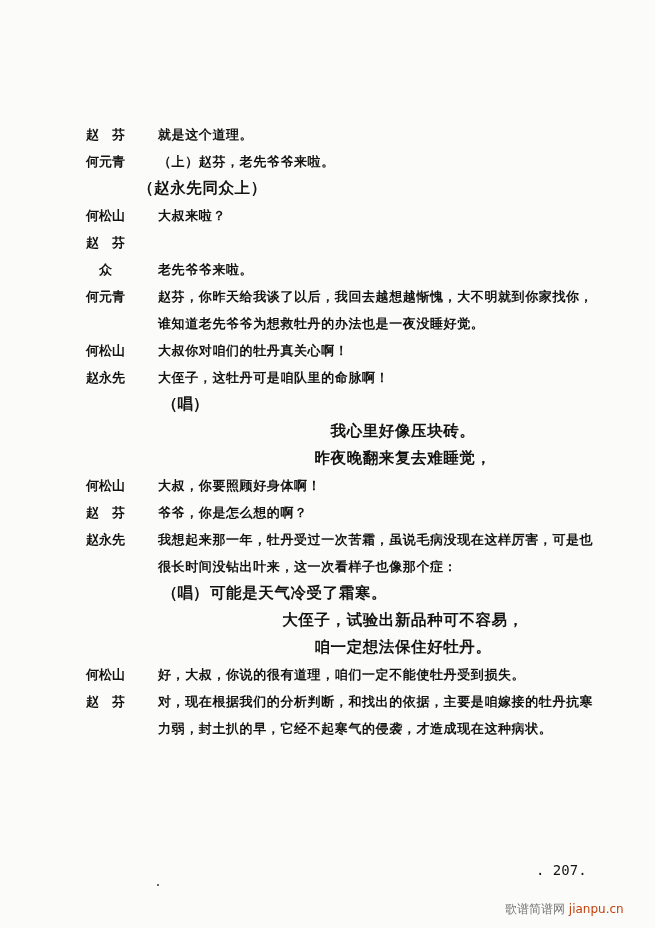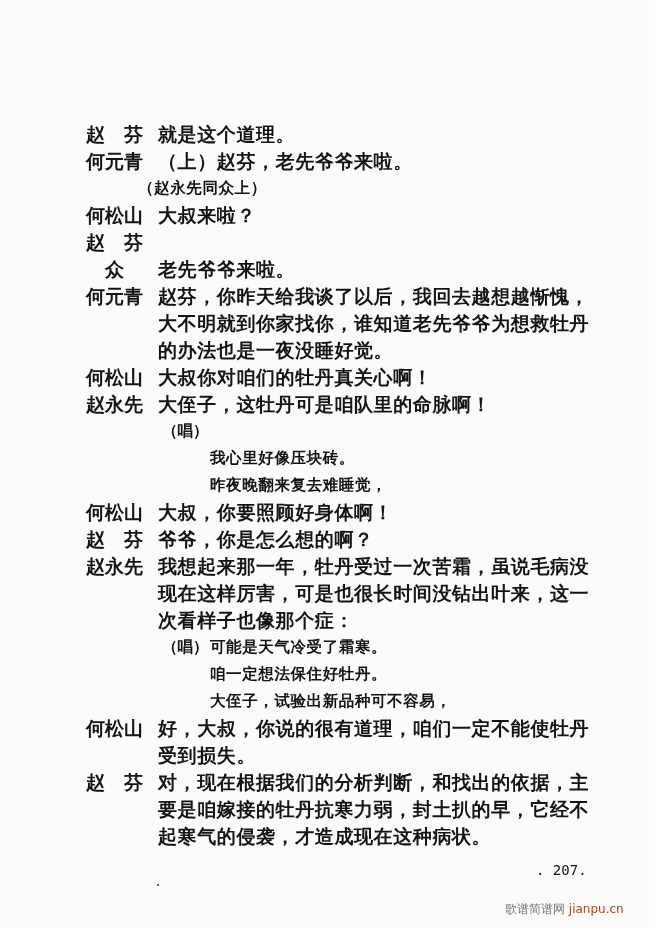--- a/index.html
+++ b/index.html
@@ -1,27 +1,27 @@
 <!DOCTYPE html>
 <html><head>
 <meta charset="utf-8">
 <style>
   html, body { margin: 0; padding: 0; }
   body {
     width: 655px; height: 928px; background: #fbfbfa; position: relative; overflow: hidden;
     font-family: "DejaVu Sans", sans-serif; color: #141414;
   }
   .script { position: absolute; left: 86px; top: 121px; width: 510px; }
-  .row { display: flex; font-size: 19px; line-height: 27px; font-weight: bold; }
+  .row { display: flex; font-size: 13px; line-height: 27px; font-weight: bold; }
   .speaker { width: 72px; flex: 0 0 72px; white-space: pre; }
   .speech { flex: 1; letter-spacing: 0.6px; }
   .sing-row { display: flex; font-size: 15.5px; line-height: 27px; font-weight: bold; }
   .sing-label { margin-left: 76px; width: 48px; }
   .sing-text { letter-spacing: 0.6px; }
-  .sing-cont { margin-left: 124px; font-size: 15.5px; line-height: 27px; font-weight: bold; letter-spacing: 0.6px; }
+  .sing-cont { margin-left: 124px; font-size: 15.5px; line-height: 27px; font-weight: bold; letter-spacing: 0.6px; text-align: center; }
   .stage { margin-left: 52px; font-size: 15.5px; line-height: 27px; font-weight: bold; letter-spacing: 0.6px; }
   .page-number { position: absolute; left: 536px; top: 862px; font-size: 14px; font-weight: normal; font-family: "DejaVu Sans Mono", monospace; text-align: center; }
   .watermark { position: absolute; left: 505px; top: 901px; font-size: 12px; color: #777; }
   .watermark .site { color: #c2410c; }
   .dot { position: absolute; left: 157px; top: 884px; width: 2px; height: 2px; background: #666; }
 </style>
 </head>
 <body>
 
 <div class="script">
@@ -71,22 +71,22 @@
     <span class="speech">爷爷，你是怎么想的啊？</span>
   </div>
   <div class="row">
     <span class="speaker">赵永先</span>
     <span class="speech">我想起来那一年，牡丹受过一次苦霜，虽说毛病没现在这样厉害，可是也很长时间没钻出叶来，这一次看样子也像那个症：</span>
   </div>
   <div class="sing-row">
     <span class="sing-label">（唱）</span>
     <span class="sing-text">可能是天气冷受了霜寒。</span>
   </div>
+  <div class="sing-cont">大侄子，试验出新品种可不容易，</div>
   <div class="sing-cont">咱一定想法保住好牡丹。</div>
-  <div class="sing-cont">大侄子，试验出新品种可不容易，</div>
   <div class="row">
     <span class="speaker">何松山</span>
     <span class="speech">好，大叔，你说的很有道理，咱们一定不能使牡丹受到损失。</span>
   </div>
   <div class="row">
     <span class="speaker">赵　芬</span>
     <span class="speech">对，现在根据我们的分析判断，和找出的依据，主要是咱嫁接的牡丹抗寒力弱，封土扒的早，它经不起寒气的侵袭，才造成现在这种病状。</span>
   </div>
 </div>
 

